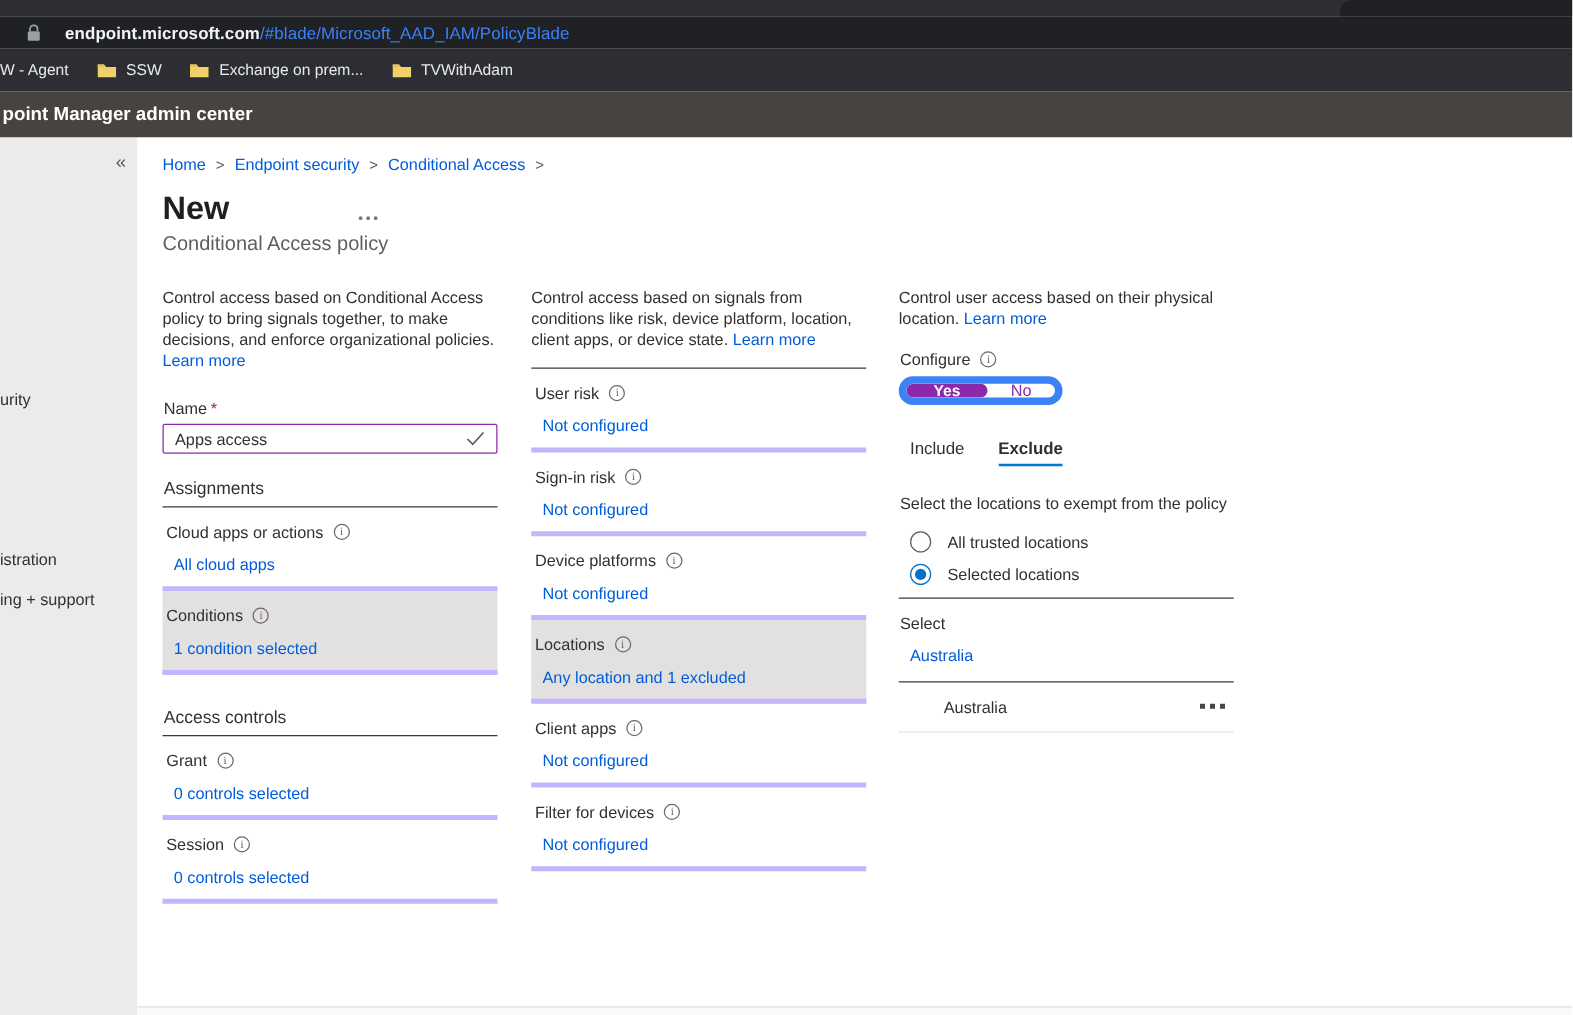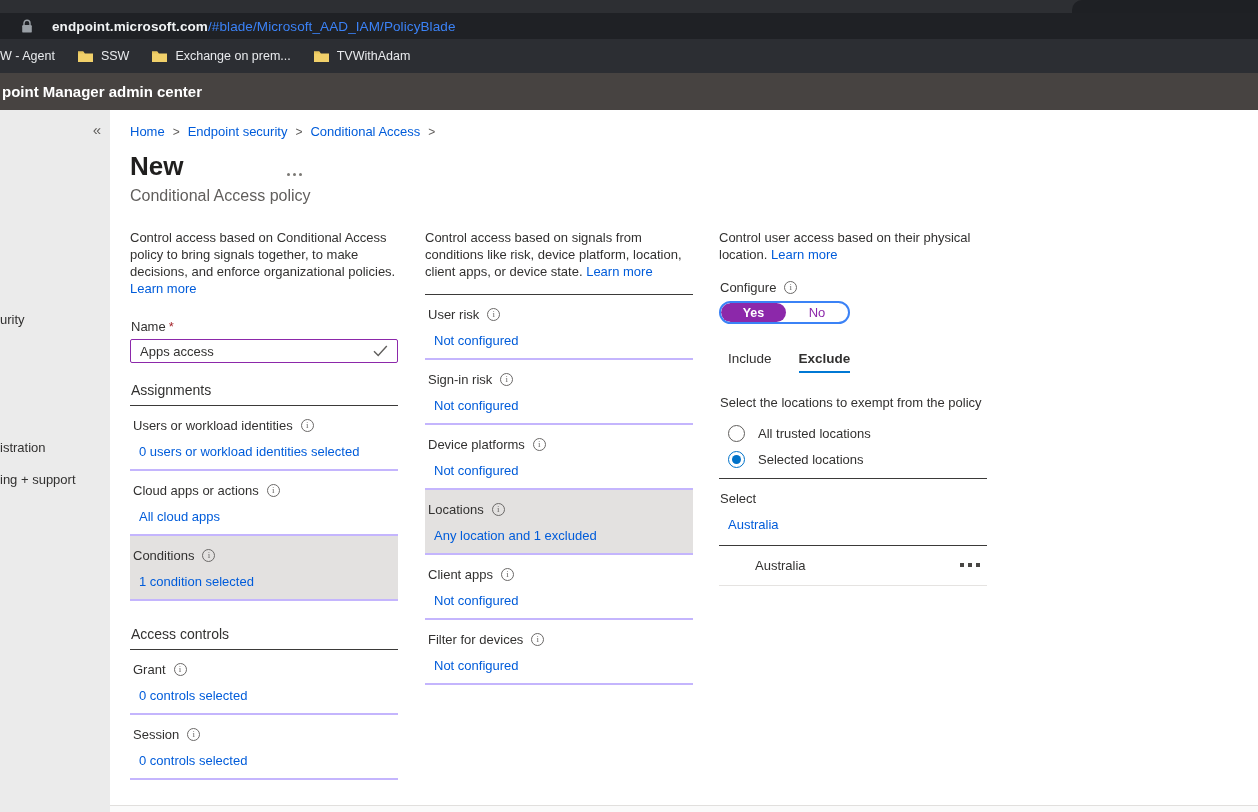--- a/index.html
+++ b/index.html
@@ -39,30 +39,30 @@
   
   .col { position: absolute; top: 114px; width: 268px; }
   .c1 { left: 20px; } .c2 { left: 315px; } .c3 { left: 609px; }
   .desc { line-height: 17px; margin-top: 5px; }
   a.lnk, .desc a { color: #015cda; text-decoration: none; cursor: pointer; }
   .name-label { margin-top: 22px; padding-left: 1px; }
   .req { color: #a4262c; margin-left: 3px; }
   .name-input { margin-top: 5px; height: 24px; border: 1.5px solid #8c28aa; border-radius: 2px; background: #fff; display: flex; align-items: center; justify-content: space-between; padding: 0 9px; cursor: text; }
   .sect-h { font-size: 14px; padding: 19px 0 7px 1px; border-bottom: 1px solid #3b3a39; }
   .sect-h.ac { padding-top: 25px; }
-  .item { border-bottom: 2px solid #c4b5fd; padding: 12px 0 9px; }
+  .item { border-bottom: 4px solid #c4b5fd; padding: 12px 0 9px; }
   .item .lbl { display: flex; align-items: center; padding-left: 3px; }
   .item a.lnk { display: inline-block; margin: 11px 0 1px 9px; }
   .item.hl { background: #e3e1e0; }
   .divider { border-bottom: 1px solid #3b3a39; margin-top: 14px; }
   .info { display: inline-block; width: 13px; height: 13px; border: 1px solid #6b6968; border-radius: 50%; margin-left: 8px; position: relative; flex: none; cursor: pointer; }
   .info::after { content: "i"; position: absolute; left: 0; right: 0; top: -1px; text-align: center; font-size: 9px; line-height: 13px; color: #6b6968; font-family: "Liberation Serif", serif; }
   
   .cfg-row { margin-top: 17px; display: flex; align-items: center; padding-left: 1px; }
-  .toggle { margin-top: 6px; width: 131px; height: 23px; border: 2px solid #3b82f6; border-radius: 12px; display: flex; overflow: hidden; background: #fff; }
+  .toggle { margin-top: 6px; width: 131px; height: 23px; border: 6px solid #3b82f6; border-radius: 12px; display: flex; overflow: hidden; background: #fff; }
   .tg-yes { width: 65px; background: #8c28aa; color: #fff; font-weight: 700; border-radius: 11px; display: flex; align-items: center; justify-content: center; font-size: 12.5px; cursor: pointer; }
   .tg-no { flex: 1; color: #8c28aa; display: flex; align-items: center; justify-content: center; font-size: 13px; cursor: pointer; }
   .tabs { margin-top: 27px; display: flex; gap: 27px; padding-left: 9px; }
   .tab { padding-bottom: 5px; font-size: 13.5px; cursor: pointer; }
   .tab.active { font-weight: 700; border-bottom: 2px solid #0078d4; }
   .instruction { margin-top: 21px; line-height: 17px; padding-left: 1px; }
   .radios { margin-top: 9px; padding-left: 9px; }
   .radio-row { display: flex; align-items: center; height: 26px; cursor: pointer; }
   .rb { width: 17px; height: 17px; border: 1px solid #605e5c; border-radius: 50%; flex: none; position: relative; background: #fff; }
   .rb.sel { border-color: #0072c9; }
@@ -155,27 +155,20 @@
         <span>Apps access</span>
         <svg width="15" height="12" viewBox="0 0 15 12">
             <path d="M1 6.2 5.2 10.4 13.8 1" fill="none" stroke="#605e5c" stroke-width="1.4"></path>
           </svg>
       </div>
 
       <div class="sect-h">Assignments</div>
 
       <div class="item">
         <div class="lbl">
-            <span>Users or workload identities</span>
-            <span class="info"></span>
-          </div>
-        <a class="lnk">0 users or workload identities selected</a>
-      </div>
-      <div class="item">
-        <div class="lbl">
             <span>Cloud apps or actions</span>
             <span class="info"></span>
           </div>
         <a class="lnk">All cloud apps</a>
       </div>
       <div class="item hl">
         <div class="lbl">
             <span>Conditions</span>
             <span class="info"></span>
           </div>

